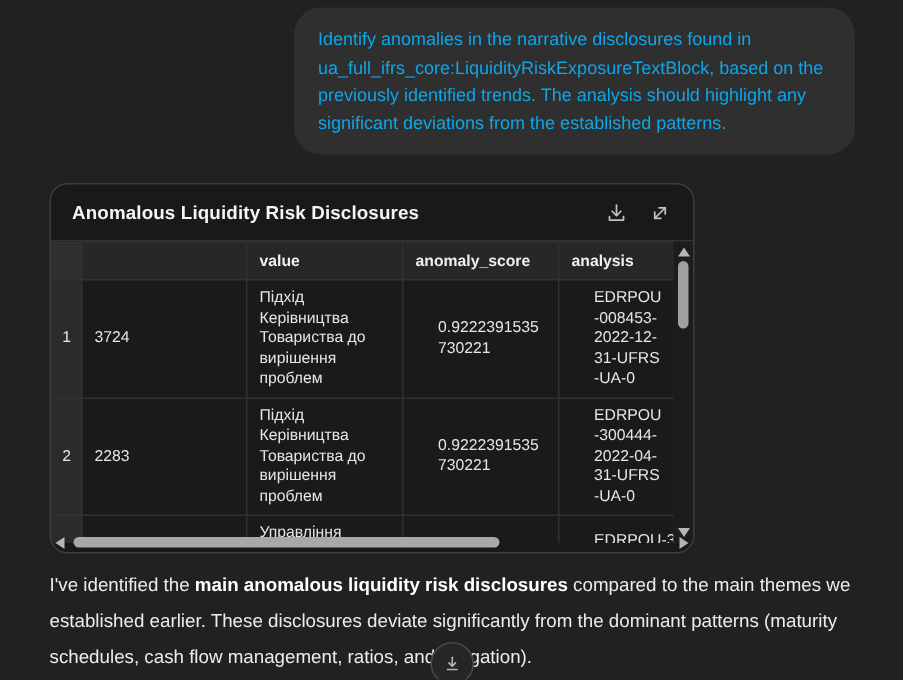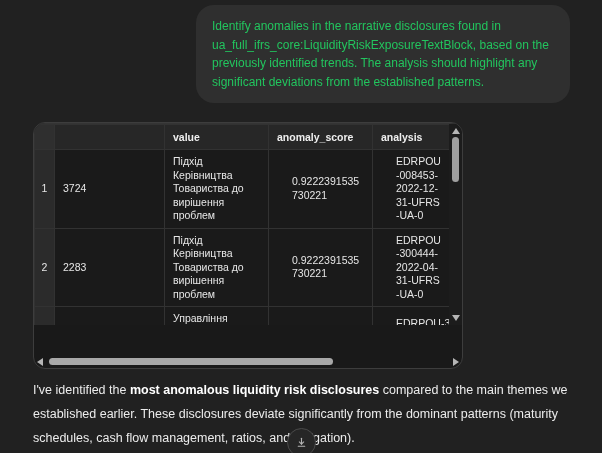--- a/index.html
+++ b/index.html
@@ -14,21 +14,21 @@
   
   .user-bubble {
     position: absolute;
     left: 196px; top: 5px;
     width: 374px;
     background: #2f2f2f;
     border-radius: 18px;
     padding: 12px 16px;
     font-size: 12px;
     line-height: 18.5px;
-    color: #22c55e;
+    color: #0ea5e9;
   }
 
   
   .card {
     position: absolute;
     left: 33px; top: 122px;
     width: 430px; height: 247px;
     background: #191919;
     border: 1px solid #3d3d3d;
     border-radius: 12px;
@@ -184,20 +184,39 @@
   .scroll-bottom-btn svg { width: 13px; height: 13px; }
 </style>
 </head>
 <body>
 
 <div class="user-bubble">
   <span>Identify anomalies in the narrative disclosures found in ua_full_ifrs_core:LiquidityRiskExposureTextBlock, based on the previously identified trends. The analysis should highlight any significant deviations from the established patterns.</span>
 </div>
 
 <div class="card">
+  <div class="card-header">
+    <div class="card-title">Anomalous Liquidity Risk Disclosures</div>
+    <div class="card-actions">
+      <div class="icon-btn">
+        <svg viewBox="0 0 24 24" fill="none" stroke="currentColor" stroke-width="2" stroke-linecap="round" stroke-linejoin="round">
+          <path d="M12 3v11"></path>
+            <path d="M7 10l5 5 5-5"></path>
+            <path d="M4 16v4h16v-4"></path>
+        </svg>
+      </div>
+      <div class="icon-btn">
+        <svg viewBox="0 0 24 24" fill="none" stroke="currentColor" stroke-width="2" stroke-linecap="round" stroke-linejoin="round">
+          <path d="M6 18L18 6"></path>
+            <path d="M11 6h7v7"></path>
+            <path d="M13 18H6v-7"></path>
+        </svg>
+      </div>
+    </div>
+  </div>
 
   <div class="table-viewport">
     <table>
       <colgroup>
         <col class="c-gutter">
           <col class="c-id">
           <col class="c-value">
           <col class="c-score">
           <col class="c-report">
       </colgroup>
@@ -243,21 +262,21 @@
   </div>
 
   <div class="hscroll">
     <div class="tri-left"></div>
     <div class="hthumb"></div>
     <div class="tri-right"></div>
   </div>
 </div>
 
 <div class="assistant-text">
-  <span>I've identified the </span><b>most anomalous liquidity risk disclosures</b><span> compared to the main themes we established earlier. These disclosures deviate significantly from the dominant patterns (maturity schedules, cash flow management, ratios, and mitigation).</span>
+  <span>I've identified the </span><b>main anomalous liquidity risk disclosures</b><span> compared to the main themes we established earlier. These disclosures deviate significantly from the dominant patterns (maturity schedules, cash flow management, ratios, and mitigation).</span>
 </div>
 
 <div class="scroll-bottom-btn">
   <svg viewBox="0 0 24 24" fill="none" stroke="currentColor" stroke-width="2" stroke-linecap="round" stroke-linejoin="round">
     <path d="M12 4v11"></path>
       <path d="M8 11l4 4 4-4"></path>
       <path d="M6 19h12"></path>
   </svg>
 </div>
 

